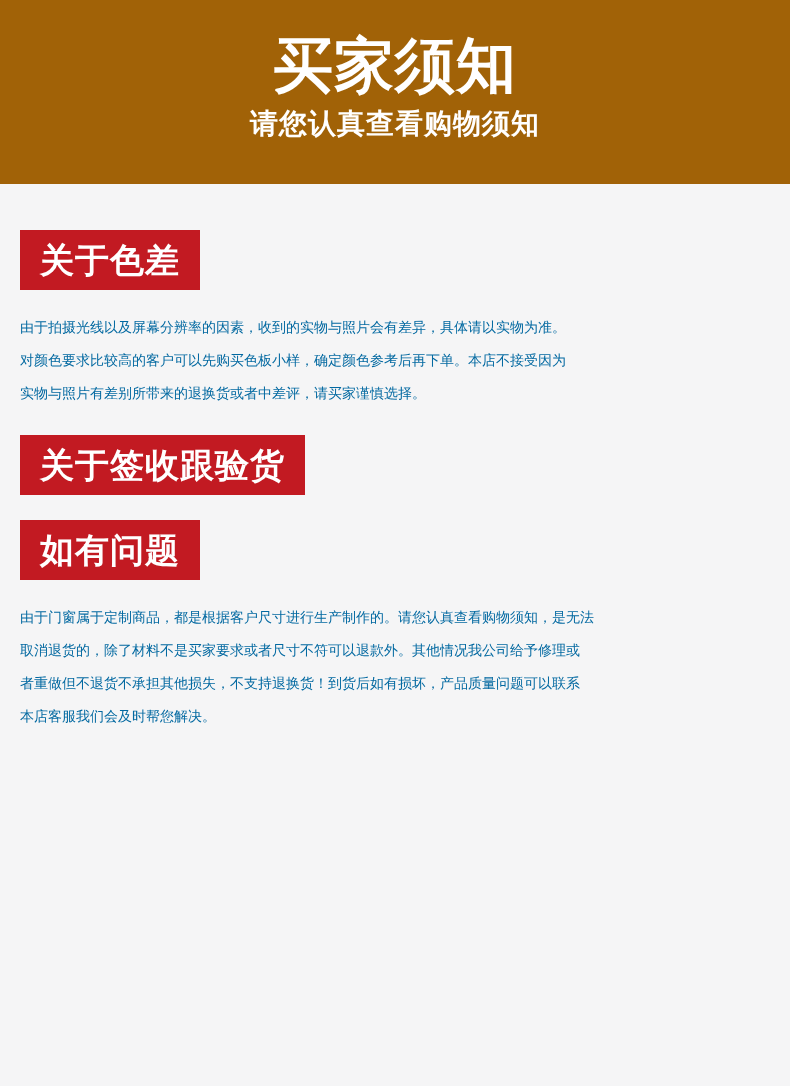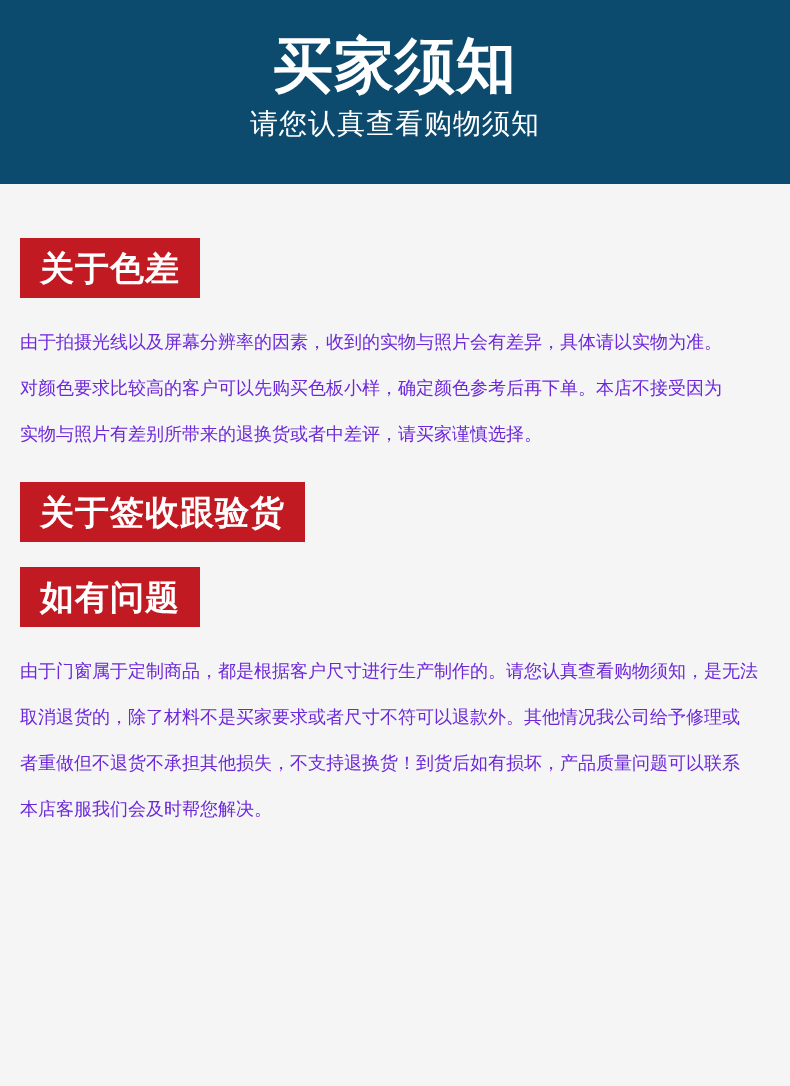--- a/index.html
+++ b/index.html
@@ -6,63 +6,62 @@
   .page {
     position: relative;
     width: 790px;
     height: 1086px;
     background: #f5f5f6;
     font-family: "Liberation Sans", "DejaVu Sans", sans-serif;
     overflow: hidden;
   }
   .banner {
     height: 184px;
-    background: #0c4a6e;
+    background: #a16207;
     color: #ffffff;
     text-align: center;
   }
   .banner-title {
     margin: 0;
     padding-top: 36px;
     font-size: 60px;
     line-height: 1;
     font-weight: bold;
     letter-spacing: 1px;
   }
   .banner-subtitle {
     margin: 14px 0 0 0;
     font-size: 28px;
     line-height: 1;
-    font-weight: normal;
+    font-weight: bold;
     letter-spacing: 1px;
   }
   .sections {
     padding: 0 20px;
-    margin-top: 8px;
   }
   .notice-section { margin: 0; }
   .badge {
     display: inline-block;
     margin-top: 25px;
     background: #c21a22;
     color: #ffffff;
     font-size: 34px;
     font-weight: bold;
     height: 60px;
     line-height: 60px;
     padding: 0 20px;
     letter-spacing: 1px;
   }
   .notice-section:first-child .badge { margin-top: 46px; }
   .section-body {
     margin: 21px 0 0 0;
     width: 745px;
-    font-size: 18px;
-    line-height: 46px;
-    color: #6d28d9;
+    font-size: 14px;
+    line-height: 33px;
+    color: #0369a1;
     white-space: pre-line;
   }
 </style>
 </head>
 <body>
 
 <div class="page">
 
   <header class="banner">
     <h1 class="banner-title">买家须知</h1>

